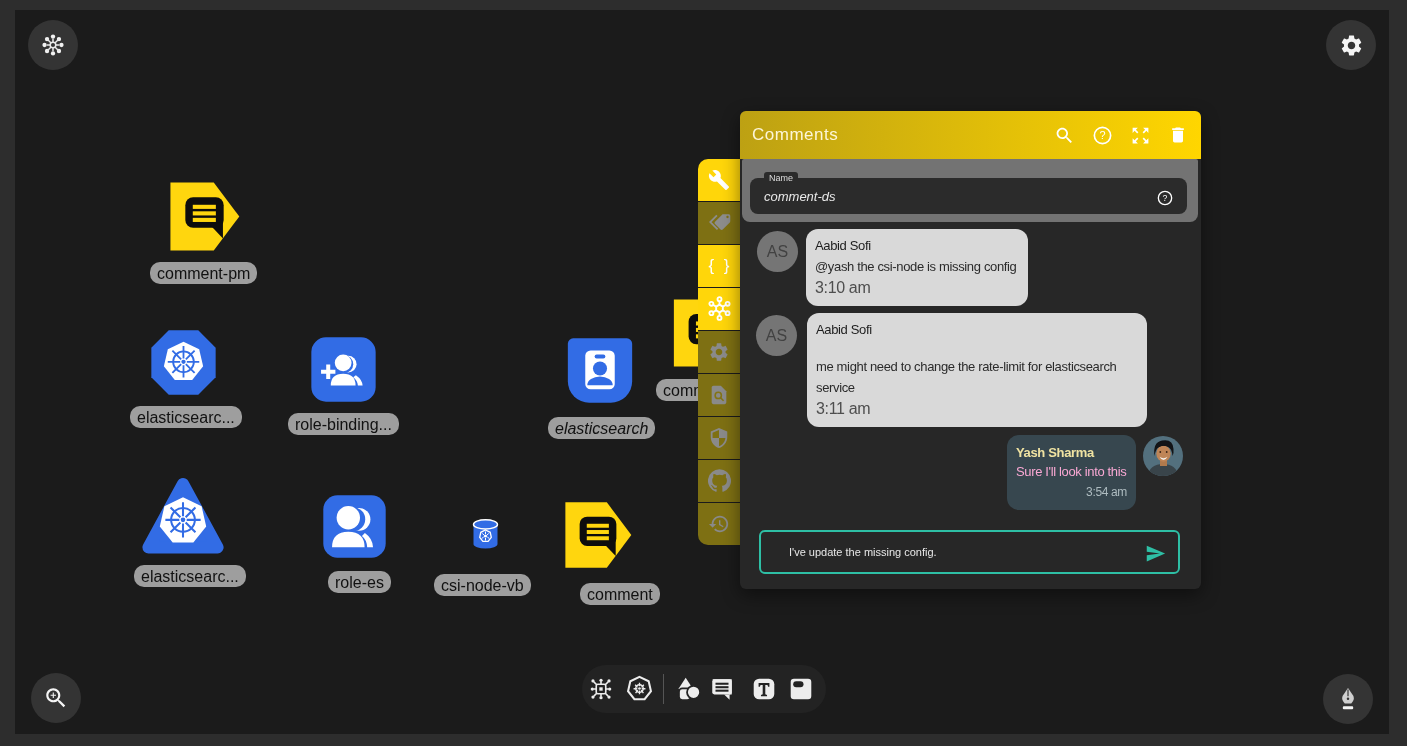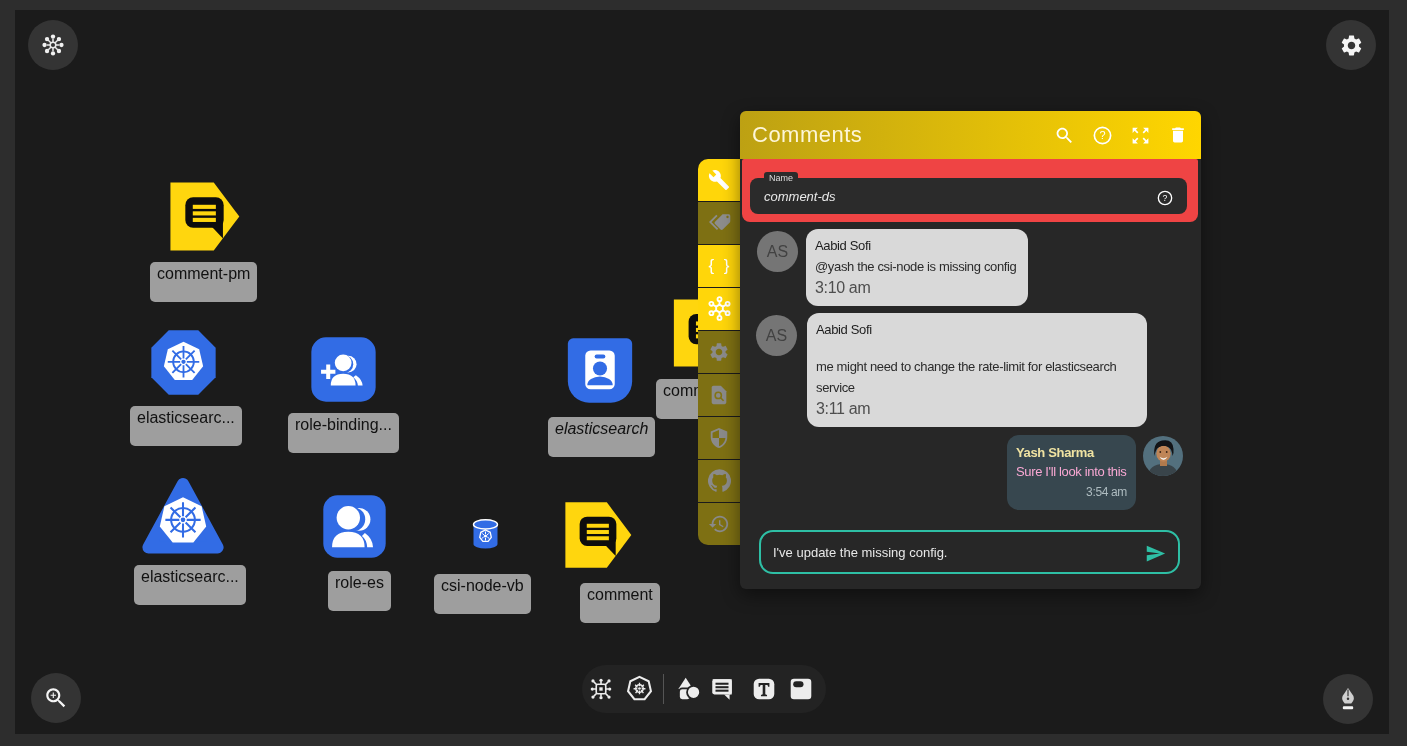--- a/index.html
+++ b/index.html
@@ -3,54 +3,54 @@
 <meta charset="utf-8">
 <style>
   * { margin:0; padding:0; box-sizing:border-box; }
   html,body { width:1407px; height:746px; overflow:hidden; background:#2d2d2d;
     font-family:"Liberation Sans", sans-serif; }
   #canvas { position:absolute; left:15px; top:10px; width:1374px; height:724px;
     background:#1b1b1b; }
   .cbtn { position:absolute; width:50px; height:50px; border-radius:50%;
     background:#343434; display:flex; align-items:center; justify-content:center; }
   .chip { position:absolute; background:#9e9e9e; color:#111; font-size:16px;
-    line-height:20px; padding:2px 7px 18px; border-radius:5px; white-space:nowrap; }
+    line-height:20px; padding:2px 7px 0; border-radius:10px; white-space:nowrap; }
   .node { position:absolute; }
   
   #panel { position:absolute; left:740px; top:111px; width:461px; height:478px;
     background:#272727; border-radius:6px; box-shadow:0 6px 18px rgba(0,0,0,.45); }
   #phead { position:absolute; left:0; top:0; width:461px; height:48px;
     background:linear-gradient(90deg,#bda113,#ffd600); border-radius:6px 6px 0 0;
     display:flex; align-items:center; }
-  #phead .title { color:#fdf6d8; font-size:22px; margin-left:12px; letter-spacing:.5px; }
+  #phead .title { color:#fdf6d8; font-size:17px; margin-left:12px; letter-spacing:.5px; }
   #phead .hicons { position:absolute; right:13px; top:0; height:48px; display:flex;
     align-items:center; gap:17px; }
   #nameblock { position:absolute; left:2px; top:48px; width:456px; height:63px;
-    background:#ef4444; border-radius:2px 2px 8px 8px; }
+    background:#737373; border-radius:2px 2px 8px 8px; }
   #nameinput { position:absolute; left:8px; top:19px; width:437px; height:36px;
     background:#2b2b2b; border-radius:8px; }
   #namechip { position:absolute; left:22px; top:13px; background:#2b2b2b; color:#ddd;
     font-size:9px; padding:1px 5px 2px; border-radius:3px 3px 0 0; }
   .msgrow { position:absolute; display:flex; }
   .avatar { width:41px; height:41px; border-radius:50%; background:#757575;
     color:#424242; font-size:16px; display:flex; align-items:center;
     justify-content:center; margin-top:2px; flex:none; }
   .bubble { background:#d9d9d9; border-radius:12px; color:#2b2b2b;
     font-size:13px; letter-spacing:-0.35px; line-height:21px; padding:6px 9px 8px; }
   .bubble .bname { font-weight:normal; color:#1d1d1d; }
   .bubble .btime { font-size:16px; color:#4e4e4e; }
   #ybubble { position:absolute; left:267px; top:324px; width:129px; height:75px;
     background:#37474f; border-radius:12px; padding:8px 9px; font-size:13px;
     letter-spacing:-0.35px; line-height:19px; }
   #ybubble .bname { font-weight:bold; color:#f0e3a2; }
   #ybubble .ymsg { color:#f9a8d4; }
   #ybubble .btime { font-size:12px; color:#aebcc0; text-align:right; margin-top:2px; }
   #sendbox { position:absolute; left:19px; top:419px; width:421px; height:44px;
-    border:2px solid #2ebfa5; border-radius:14px; color:#e8e8e8; font-size:13px;
-    display:flex; align-items:center; padding-left:12px; }
+    border:2px solid #2ebfa5; border-radius:6px; color:#e8e8e8; font-size:11px;
+    display:flex; align-items:center; padding-left:28px; }
   
   #vtools { position:absolute; left:698px; top:159px; width:42px;
     background:#1b1b1b; border-radius:10px 0 0 10px; }
   .vbtn { width:42px; height:41.5px; margin-bottom:1.5px; display:flex;
     align-items:center; justify-content:center; }
   .von  { background:#ffd60a; }
   .voff { background:#7e7013; }
   
   #bbar { position:absolute; left:582px; top:665px; width:244px; height:48px;
     background:#232323; border-radius:24px; display:flex; align-items:center;

